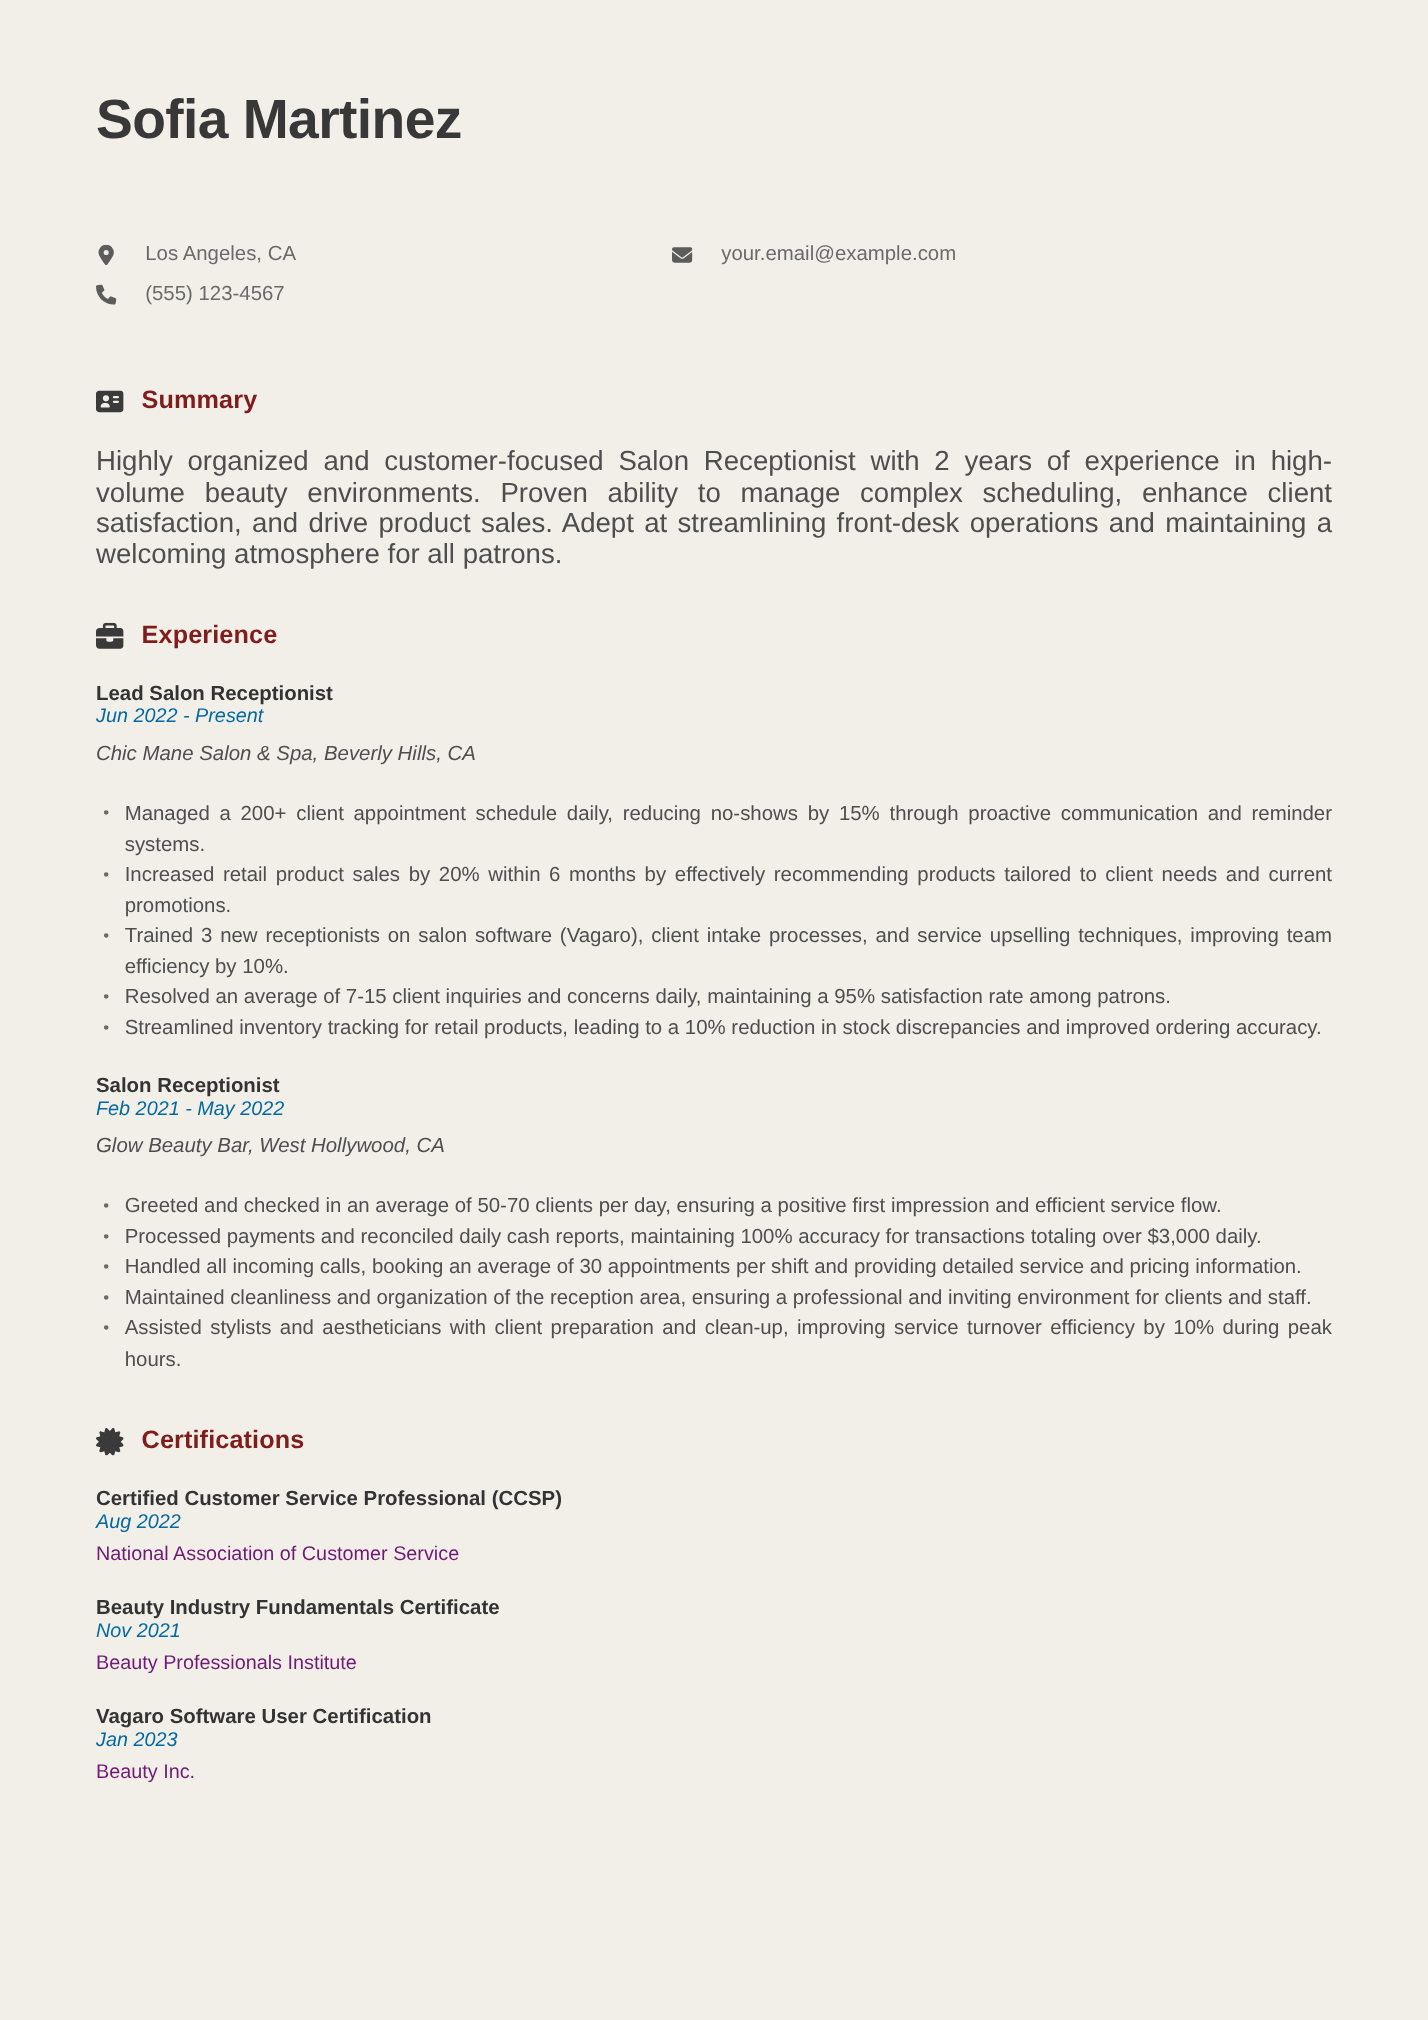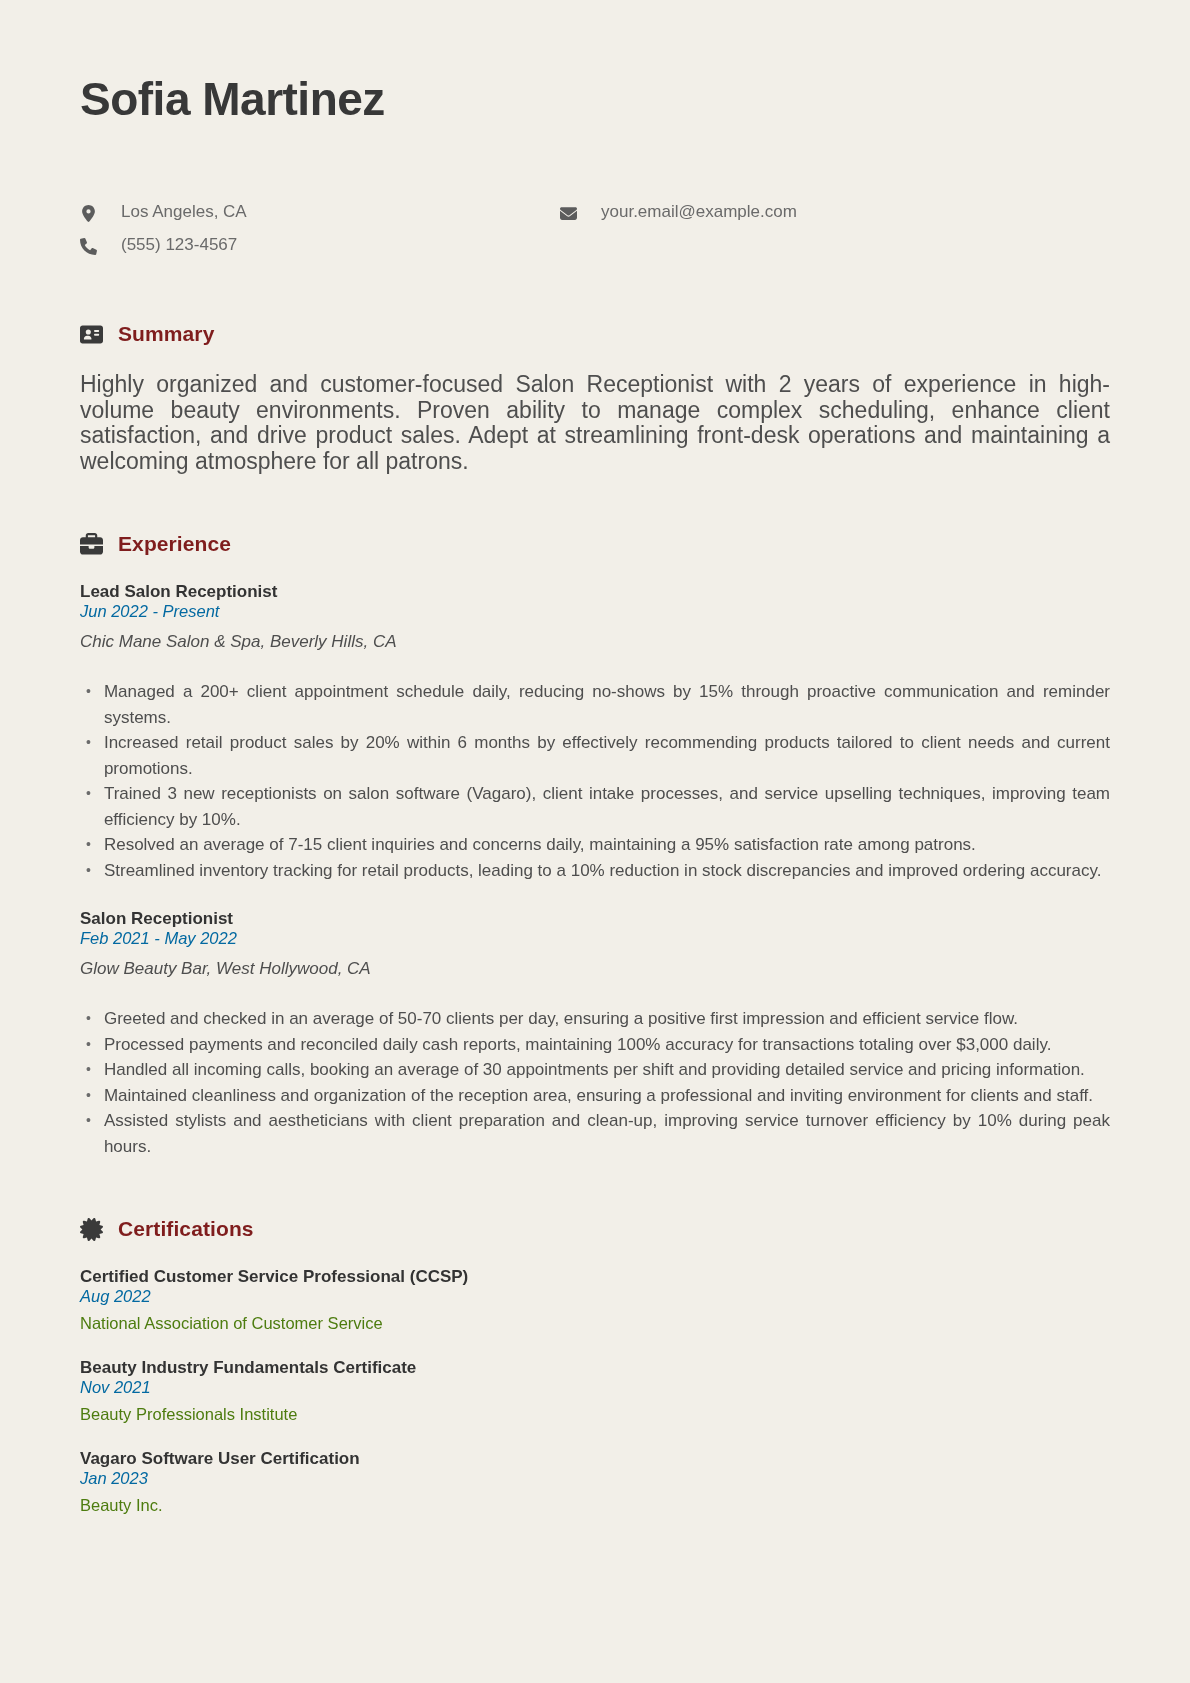--- a/index.html
+++ b/index.html
@@ -19,38 +19,38 @@
     letter-spacing: -0.5px;
     margin-bottom: 76px;
   }
   .contacts {
     display: flex;
     margin-bottom: 54px;
   }
   .contact-col-left { width: 480px; }
   .contact-row {
     display: flex;
-    align-items: flex-end;
+    align-items: center;
     gap: 24px;
     margin-bottom: 13px;
     font-size: 17px;
     color: #6a6a6a;
   }
   .contact-row .cicon {
     width: 17px;
     height: 17px;
     display: inline-flex;
     align-items: center;
     justify-content: center;
     color: #5c5c5c;
     flex: 0 0 auto;
   }
   .cicon svg { width: 100%; height: 100%; fill: currentColor; }
 
-  .section { margin-top: 58px; }
+  .section { margin-top: 44px; }
   .section-heading {
     display: flex;
     align-items: center;
     gap: 15px;
     margin-bottom: 26px;
   }
   .section-heading .sicon {
     width: 23px;
     height: 23px;
     color: #3a3a3a;
@@ -120,21 +120,21 @@
 
   .cert-item { margin-top: 25px; }
   .cert-item:first-of-type { margin-top: 20px; }
   .cert-name {
     font-size: 17px;
     font-weight: 700;
     color: #333333;
   }
   .cert-issuer {
     font-size: 16.5px;
-    color: #4d7c0f;
+    color: #701a75;
     margin-top: 8px;
   }
 </style>
 </head>
 <body>
 
 <h1 class="name">Sofia Martinez</h1>
 
 <div class="contacts">
   <div class="contact-col-left">

